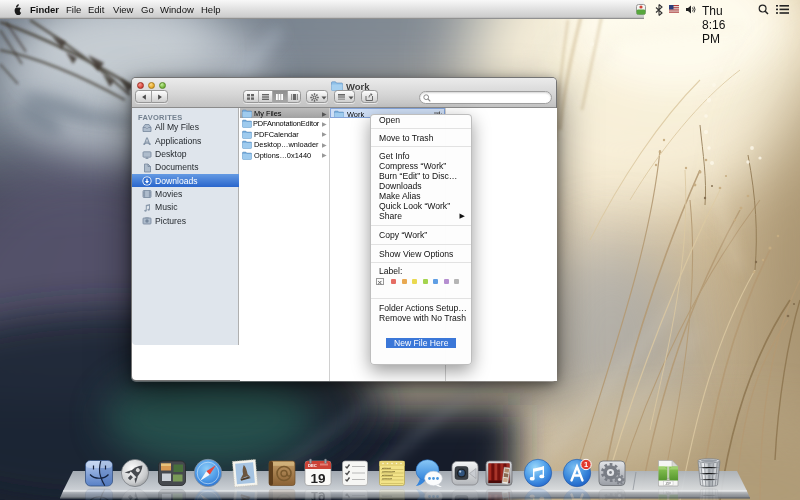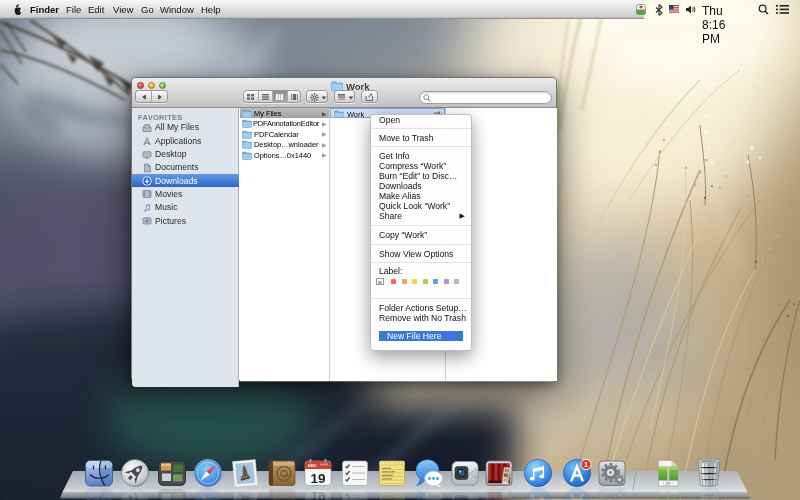--- a/index.html
+++ b/index.html
@@ -12,21 +12,21 @@
 
 #win{position:absolute;left:131px;top:77px;width:426px;height:304px;border-radius:5px;
  background:#fff;box-shadow:0 1px 0 rgba(255,255,255,.3), 0 15px 40px rgba(0,0,0,.55), 0 3px 12px rgba(0,0,0,.45);
  z-index:10;border:1px solid rgba(70,70,70,.75)}
 #titlebar{position:absolute;left:0;top:0;width:100%;height:30px;border-radius:4px 4px 0 0;
  background:linear-gradient(#ebebeb,#d6d6d6 55%,#c2c2c2);border-bottom:1px solid #8b8b8b}
 .tl{position:absolute;top:4px;width:7px;height:7px;border-radius:50%}
 .btn{position:absolute;border:1px solid #979797;border-radius:3.5px;
  background:linear-gradient(#fdfdfd,#e8e8e8 45%,#cfcfcf);box-shadow:0 1px 0 rgba(255,255,255,.6)}
 
-#sidebar{position:absolute;left:0;top:30px;width:107px;height:279px;border-radius:0 0 0 4px;
+#sidebar{position:absolute;left:0;top:30px;width:107px;height:237px;border-radius:0 0 0 4px;
  background:#dfe5ec;border-right:1px solid #b0b0b0}
 .srow{position:absolute;left:0;width:107px;height:13.3px;font-size:8.6px;color:#24292e}
 .srow .lbl{position:absolute;left:23px;top:1.5px}
 .sic{position:absolute;left:10px;top:2px;width:10px;height:10px}
 
 .colrow{position:absolute;height:10.4px;font-size:7.4px;color:#000;white-space:nowrap;overflow:hidden}
 .fold{position:absolute;width:10px;height:9px}
 
 #ctx{position:absolute;left:370px;top:114px;width:102px;background:rgba(253,253,253,.98);
  border:1px solid rgba(0,0,0,.25);border-radius:4px;box-shadow:0 6px 18px rgba(0,0,0,.4);
@@ -496,21 +496,21 @@
   <span style="position:absolute;left:30.5px;top:2.5px;width:5px;height:5px;background:#e8a952;border-radius:1px"></span>
   <span style="position:absolute;left:41px;top:2.5px;width:5px;height:5px;background:#ead94f;border-radius:1px"></span>
   <span style="position:absolute;left:51.5px;top:2.5px;width:5px;height:5px;background:#a4d44e;border-radius:1px"></span>
   <span style="position:absolute;left:62px;top:2.5px;width:5px;height:5px;background:#5f9ee4;border-radius:1px"></span>
   <span style="position:absolute;left:72.5px;top:2.5px;width:5px;height:5px;background:#b58ed0;border-radius:1px"></span>
   <span style="position:absolute;left:83px;top:2.5px;width:5px;height:5px;background:#b5b5b5;border-radius:1px"></span>
  </div>
  <div class="sep"></div>
  <div class="it">Folder Actions Setup…</div>
  <div class="it">Remove with No Trash</div>
- <div class="it" style="background:#3b77d8;color:#fff;margin:8px">New File Here</div>
+ <div class="it" style="background:#3b77d8;color:#fff;margin:15px">New File Here</div>
 </div>
 
 <div id="dock">
 <svg class="abs" width="800" height="60" viewBox="0 0 800 60" style="left:0;top:0">
  <defs>
   <linearGradient id="shelftop" x1="0" y1="0" x2="0" y2="1">
    <stop offset="0" stop-color="#aeb5bd"></stop>
             <stop offset="1" stop-color="#dde1e5"></stop>
   </linearGradient>
   <linearGradient id="shelffront" x1="0" y1="0" x2="0" y2="1">

